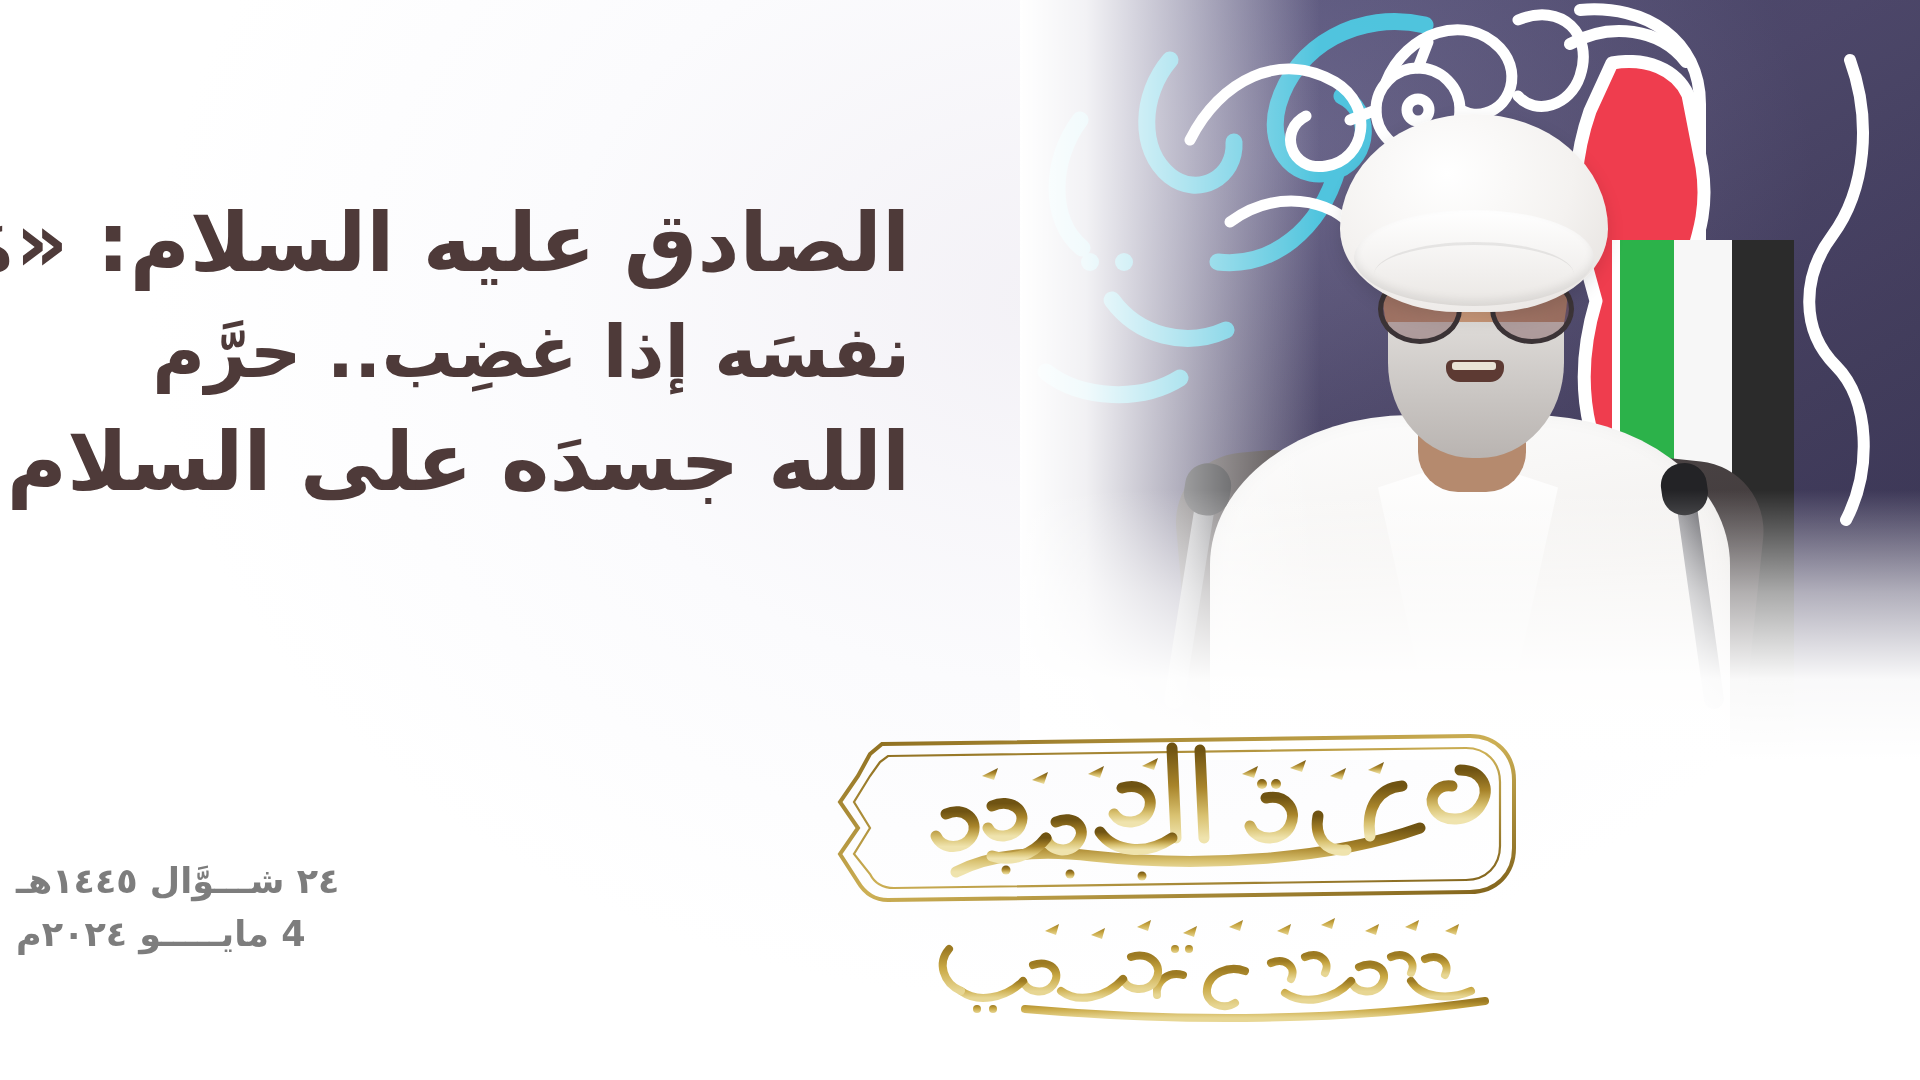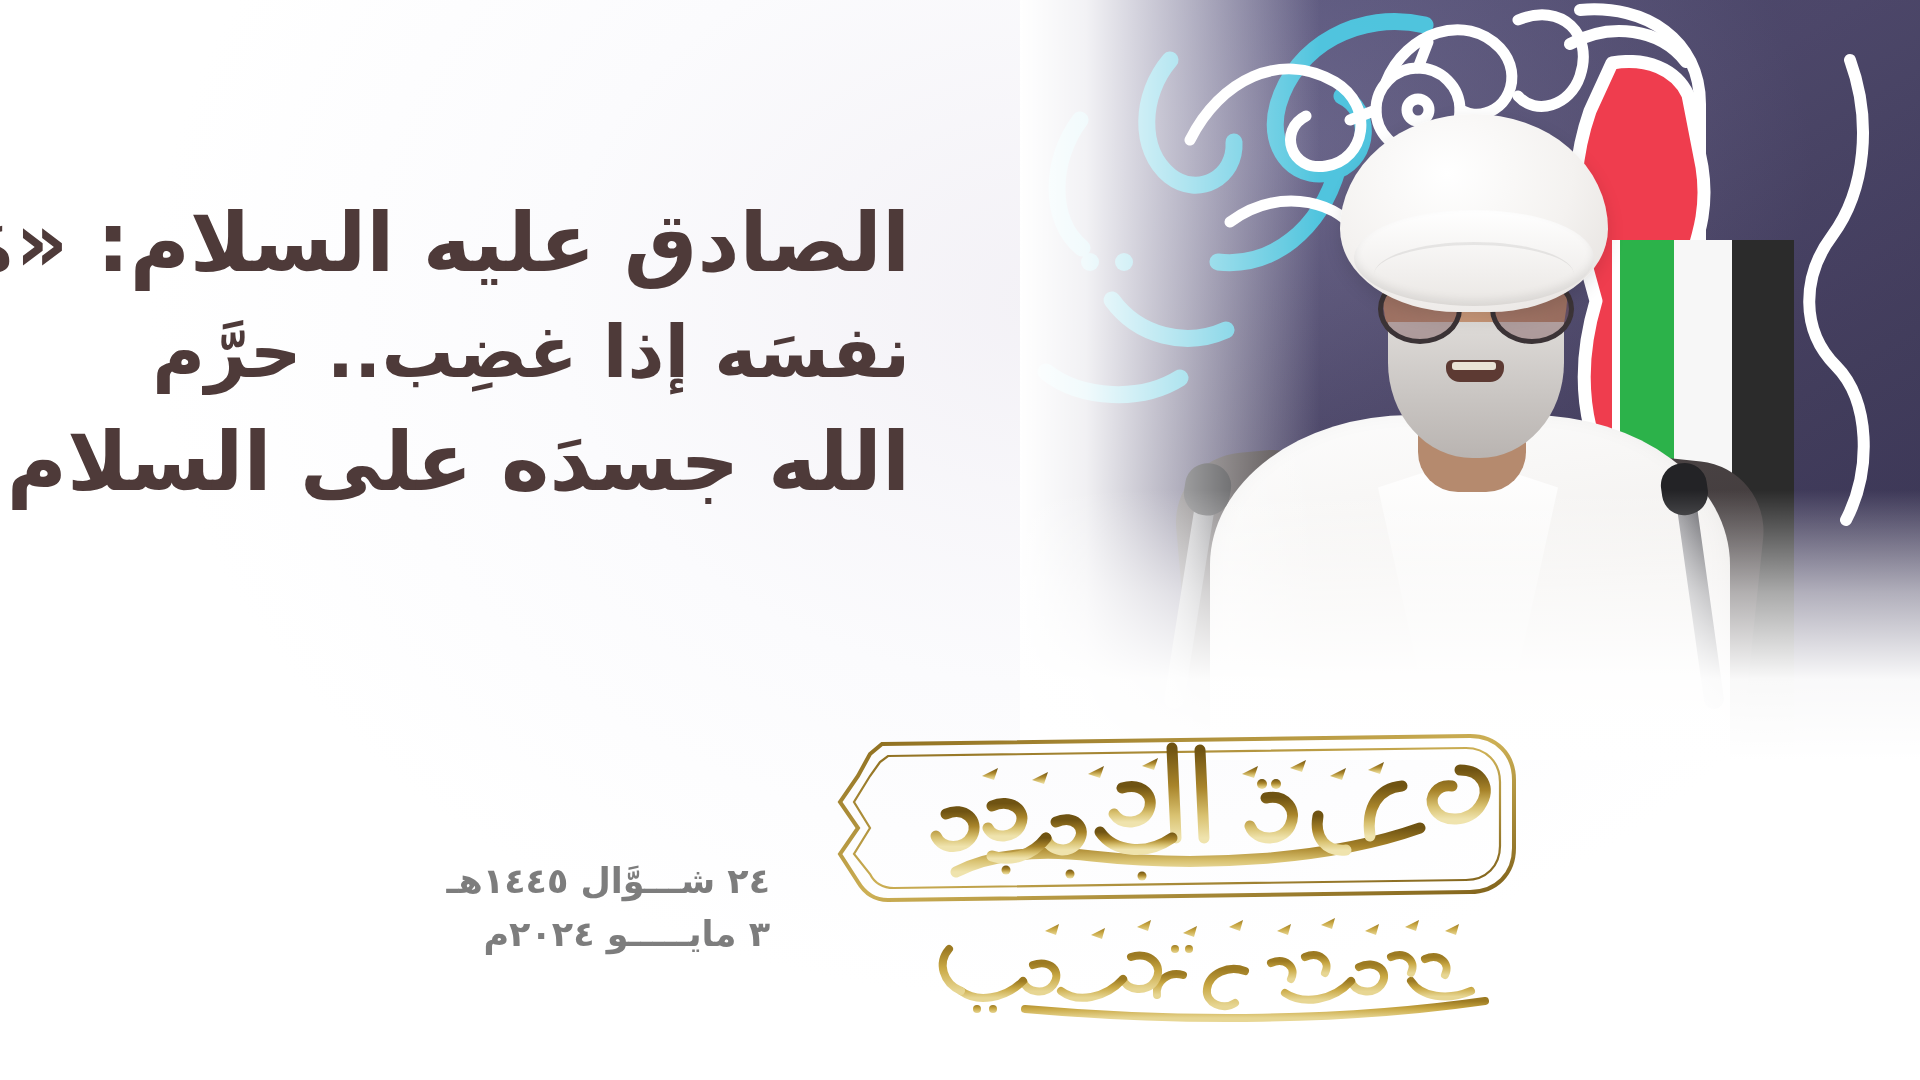--- a/index.html
+++ b/index.html
@@ -136,21 +136,21 @@
     letter-spacing:-1px;
     white-space:nowrap;
   }
   .qline.l1{font-size:82px;}
   .qline.l2{font-size:72px;}
   .qline.l3{font-size:82px;}
 
   
   .dates{
     position:absolute;left:16px;right:1150px;top:855px;
-    text-align:right;direction:rtl;color:#7d7d7d;
+    text-align:left;direction:rtl;color:#7d7d7d;
   }
   .dline{font-size:35px;font-weight:600;line-height:1.5;letter-spacing:1px;}
 
   
   .emblem{position:absolute;right:370px;top:710px;width:780px;height:210px;}
   .name-callig{position:absolute;right:395px;top:905px;width:700px;height:120px;}
 </style>
 </head>
 <body>
 
@@ -234,21 +234,21 @@
   </div>
 
   <div class="quote">
     <div class="qline l1">الصادق عليه السلام: «مَن ملك</div>
     <div class="qline l2">نفسَه إذا غضِب.. حرَّم</div>
     <div class="qline l3">الله جسدَه على السلام»</div>
   </div>
 
   <div class="dates">
     <div class="dline">٢٤ شـــوَّال ١٤٤٥هـ</div>
-    <div class="dline">٣ مايـــــو ٢٠٢٤م</div>
+    <div class="dline">4 مايـــــو ٢٠٢٤م</div>
   </div>
 
   <svg class="emblem" viewBox="0 0 780 210">
     <defs>
       <linearGradient id="gold" x1="0" y1="0" x2="0" y2="1">
         <stop offset="0%" stop-color="#6f5312"></stop>
         <stop offset="42%" stop-color="#a8842a"></stop>
         <stop offset="75%" stop-color="#d9c271"></stop>
         <stop offset="100%" stop-color="#efe3ad"></stop>
       </linearGradient>

